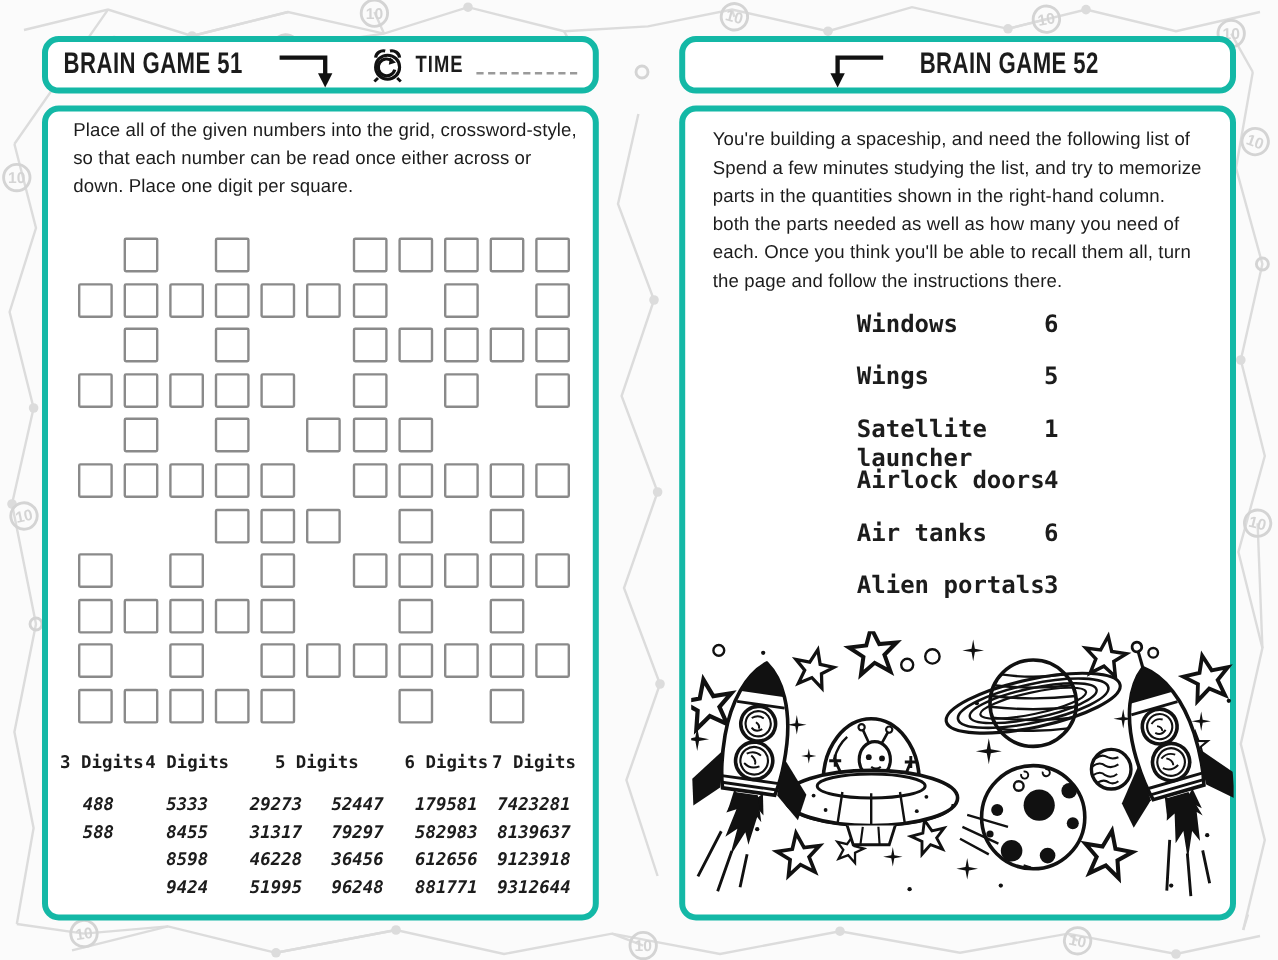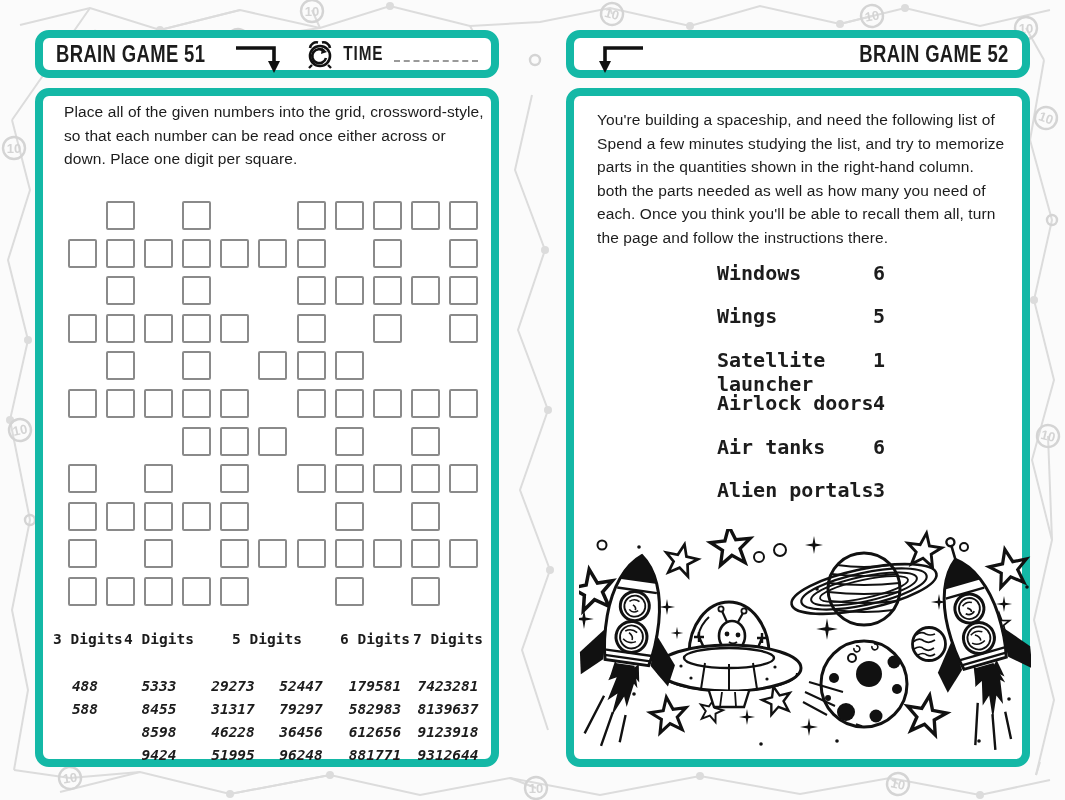--- a/index.html
+++ b/index.html
@@ -1,25 +1,25 @@
 <!DOCTYPE html>
 <html><head>
 <meta charset="utf-8">
 <style>
   html,body{margin:0;padding:0;}
   body{width:1065px;height:800px;position:relative;background:#fbfbfb;
        font-family:"Liberation Sans",sans-serif;color:#1c1c1c;overflow:hidden;}
   .bg-pattern{position:absolute;left:0;top:0;z-index:0;}
   .page{position:absolute;z-index:1;}
-  .box{position:absolute;background:#fff;border:8px solid #14b8a6;border-radius:14px;box-sizing:border-box;}
+  .box{position:absolute;background:#fff;border:5px solid #14b8a6;border-radius:14px;box-sizing:border-box;}
   
   #left-header{left:35px;top:30px;width:464px;height:48px;display:flex;align-items:center;padding:0 13px;}
   #left-content{left:35px;top:88px;width:464px;height:679px;}
   
-  #right-header{left:566px;top:30px;width:464px;height:48px;display:flex;align-items:center;justify-content:space-between;padding:0 13px;}
+  #right-header{left:566px;top:30px;width:464px;height:48px;display:flex;align-items:center;justify-content:center;padding:0 13px;}
   #right-content{left:566px;top:88px;width:464px;height:679px;}
   .bg-title{font-weight:700;font-size:21px;letter-spacing:.4px;white-space:nowrap;
             transform:scale(.88,1.18);transform-origin:left center;}
   #right-header .bg-title{transform-origin:right center;}
   .hdr-arrow{flex:none;}
   .spacer{flex:1;}
   .time-wrap{display:flex;align-items:center;}
   .time-label{font-weight:700;font-size:17px;letter-spacing:1px;margin-left:6px;
               transform:scale(.9,1.15);}
   .time-line{display:inline-block;width:84px;border-bottom:2px dashed #9a9a9a;height:14px;margin-left:8px;}
@@ -34,21 +34,21 @@
   .cell.gap{visibility:hidden;}
   
   #digit-groups{position:absolute;left:0;top:535px;width:458px;height:130px;
                 font-family:"DejaVu Sans Mono",monospace;}
   .dg{position:absolute;top:0;text-align:center;}
   .dg0{left:10px;width:64px;}
   .dg1{left:80px;width:72px;}
   .dg2{left:156px;width:136px;}
   .dg3{left:294px;width:76px;}
   .dg4{left:358px;width:94px;}
-  .dg-h{font-weight:700;font-size:14.5px;margin-bottom:28px;white-space:nowrap;}
+  .dg-h{font-weight:700;font-size:14.5px;margin-bottom:16px;white-space:nowrap;}
   .dg-cols{display:flex;justify-content:space-around;font-style:italic;}
   .dg-col div{line-height:23px;font-weight:700;font-size:14.5px;}
   
   #parts-list{position:absolute;left:143px;top:165px;width:200px;
               font-family:"DejaVu Sans Mono",monospace;font-weight:700;font-size:20px;}
   .part-row{position:relative;height:43.4px;}
   .part-qty{position:absolute;left:156px;top:0;}
   
   #space-art{position:absolute;left:5px;top:433px;}
 </style>

